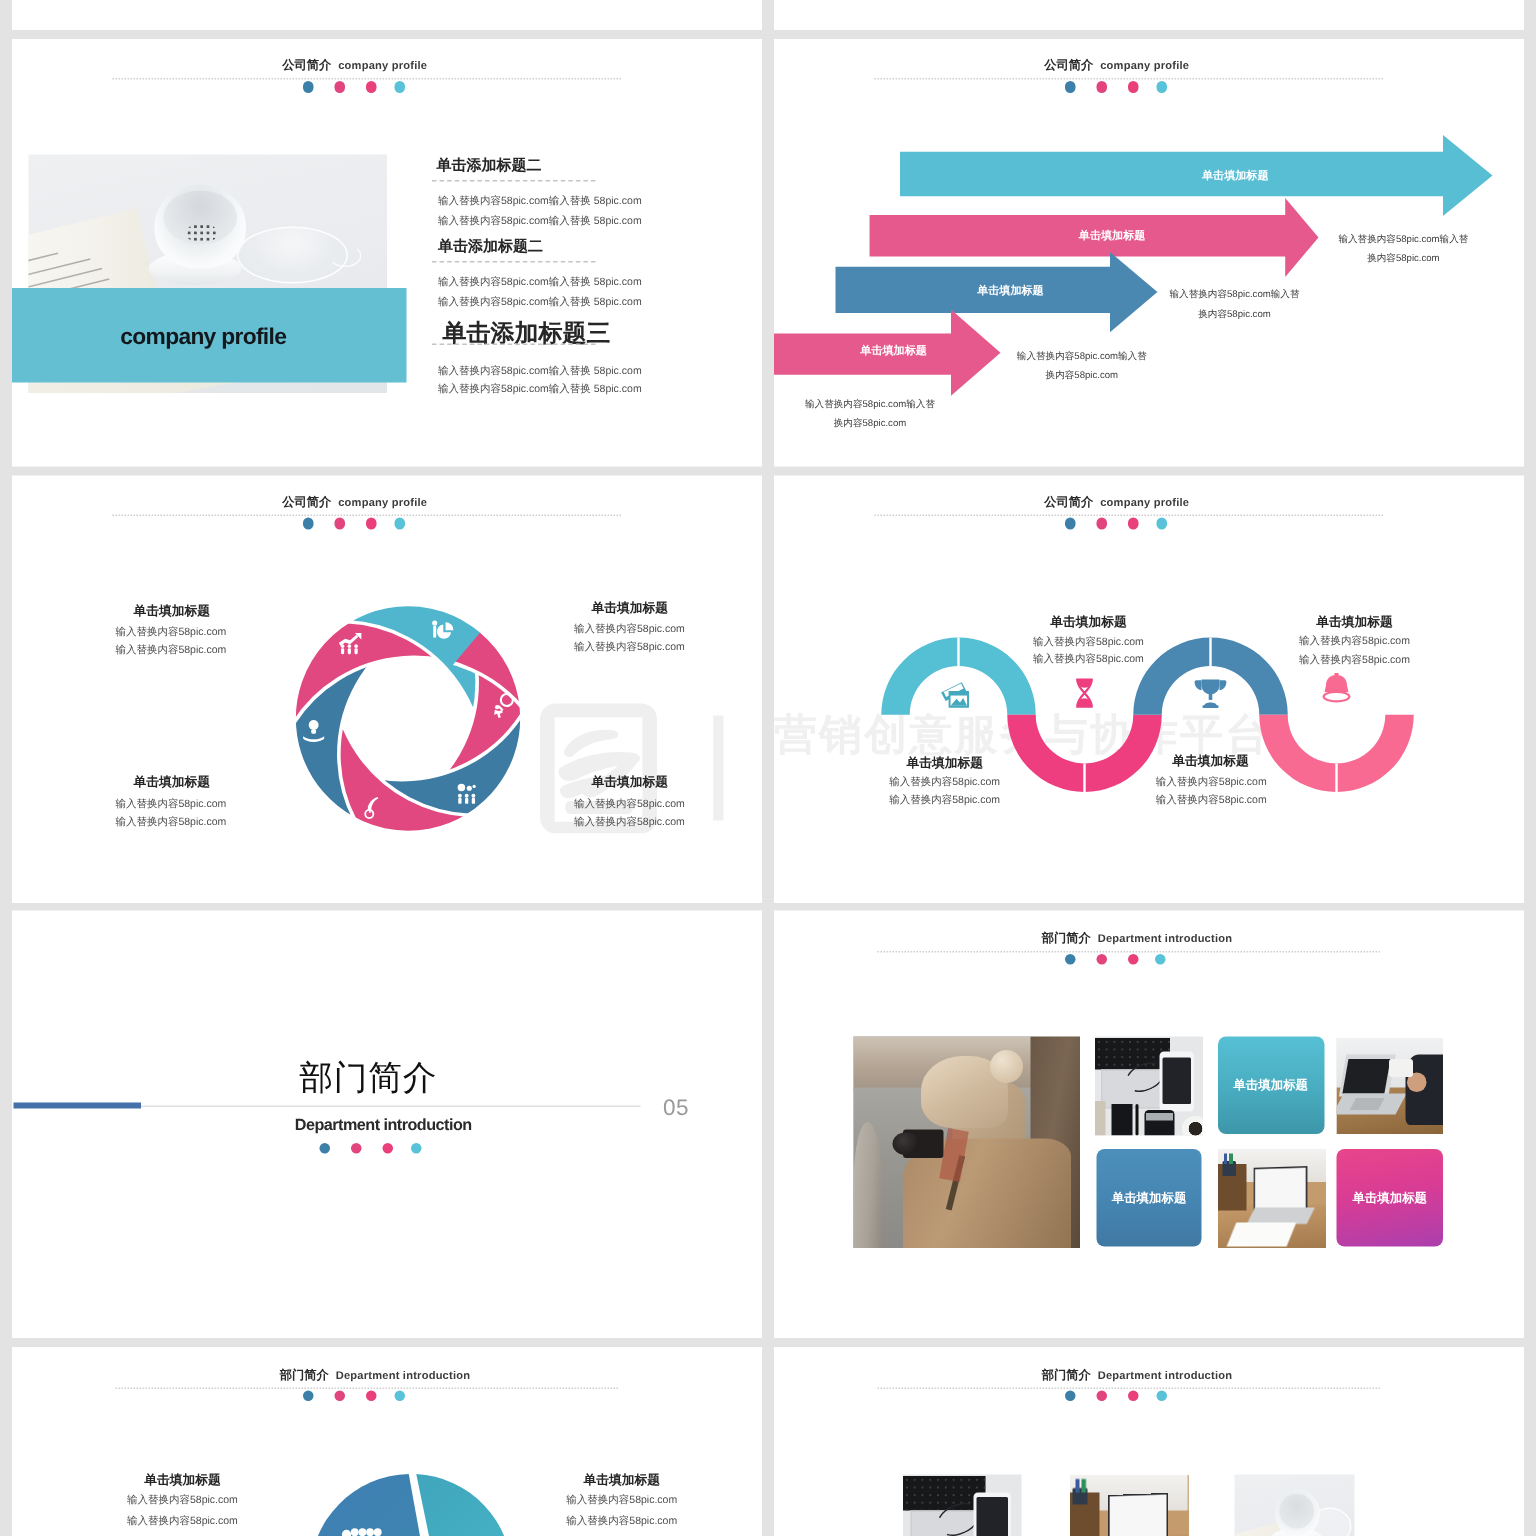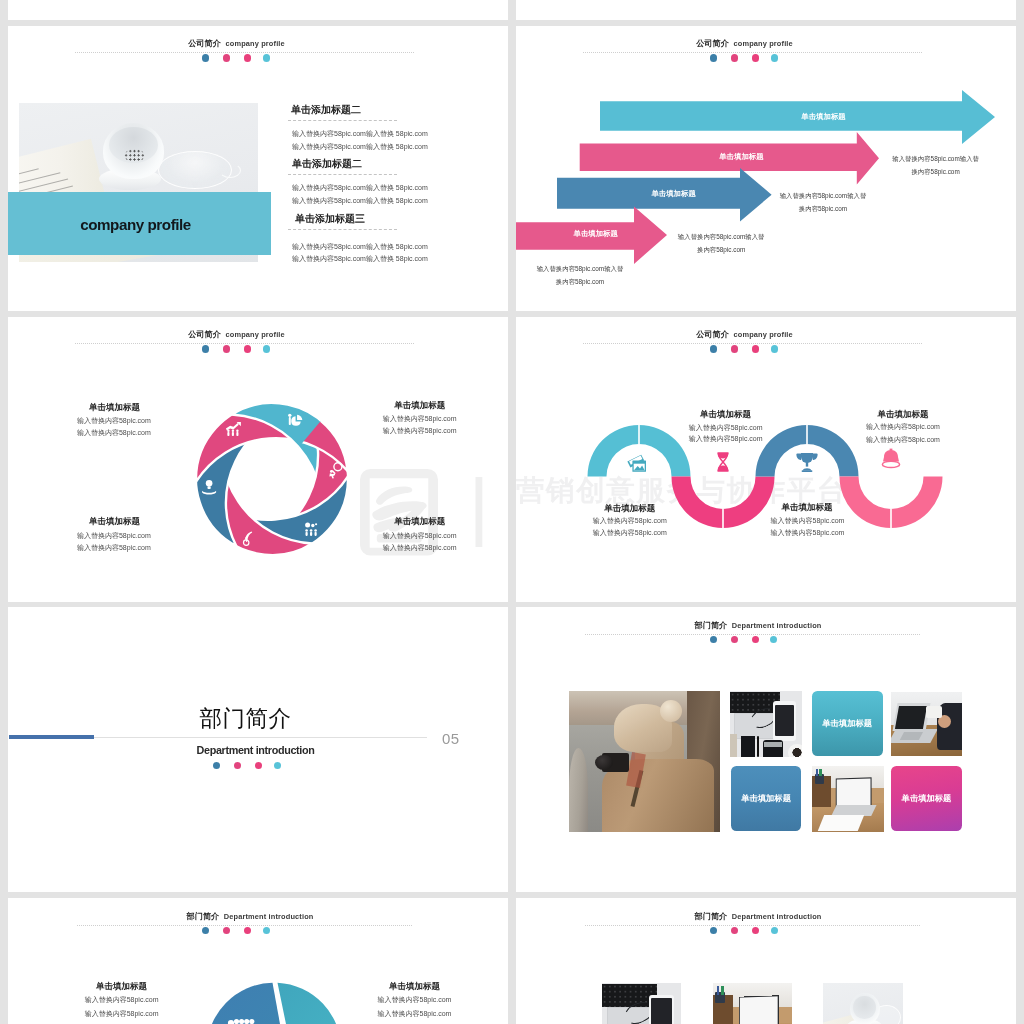--- a/index.html
+++ b/index.html
@@ -229,21 +229,21 @@
   <div class="ttl" style="left:283px;top:77px;font-size:10px">单击添加标题二</div>
   <div class="dashline" style="left:280px;top:94px;width:109px"></div>
   <div class="bdy" style="left:284px;top:103px;font-size:7px">输入替换内容58pic.com输入替换 58pic.com</div>
   <div class="bdy" style="left:284px;top:116px;font-size:7px">输入替换内容58pic.com输入替换 58pic.com</div>
 
   <div class="ttl" style="left:284px;top:131px;font-size:10px">单击添加标题二</div>
   <div class="dashline" style="left:280px;top:148px;width:109px"></div>
   <div class="bdy" style="left:284px;top:157px;font-size:7px">输入替换内容58pic.com输入替换 58pic.com</div>
   <div class="bdy" style="left:284px;top:170px;font-size:7px">输入替换内容58pic.com输入替换 58pic.com</div>
 
-  <div class="ttl" style="left:287px;top:186px;font-size:10px">单击添加标题三</div>
+  <div class="ttl" style="left:287px;top:186px;font-size:16px">单击添加标题三</div>
   <div class="dashline" style="left:280px;top:203px;width:109px"></div>
   <div class="bdy" style="left:284px;top:216px;font-size:7px">输入替换内容58pic.com输入替换 58pic.com</div>
   <div class="bdy" style="left:284px;top:228px;font-size:7px">输入替换内容58pic.com输入替换 58pic.com</div>
 </div>
 
 <div class="slide" style="left:516px;top:26px;width:500px;height:285px">
   <div class="hdr-line" style="left:67px;top:26px;width:339px"></div>
   <div class="hdr-title" style="left:0;top:13px;width:457px;text-align:center"><span>公司简介</span>&nbsp;&nbsp;<span class="hdr-en">company profile</span></div>
   <div class="dot" style="left:194.3px;top:28.4px;width:7.2px;height:7.2px;background:#3c7fa8"></div>
   <div class="dot" style="left:214.9px;top:28.4px;width:7.2px;height:7.2px;background:#e2447e"></div>

